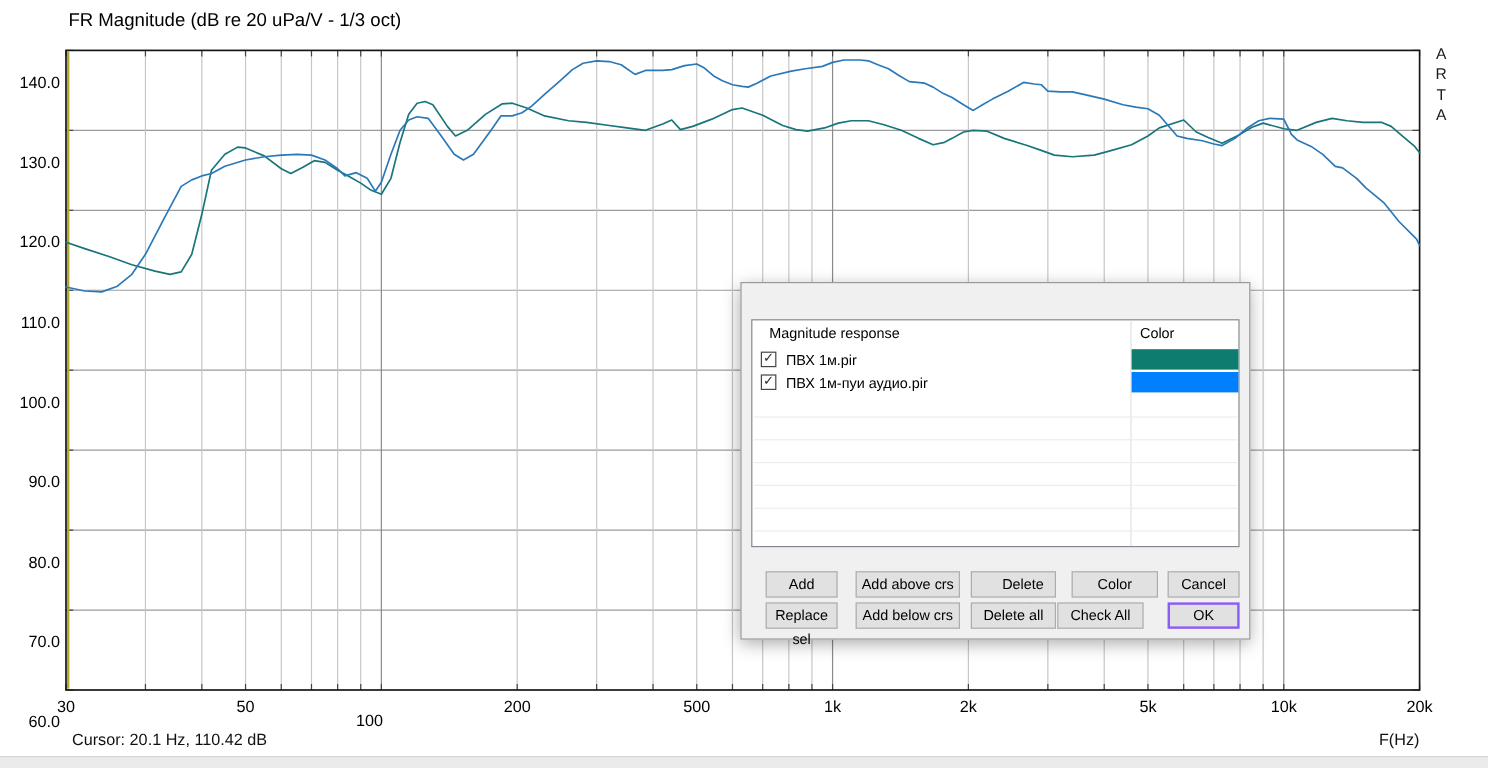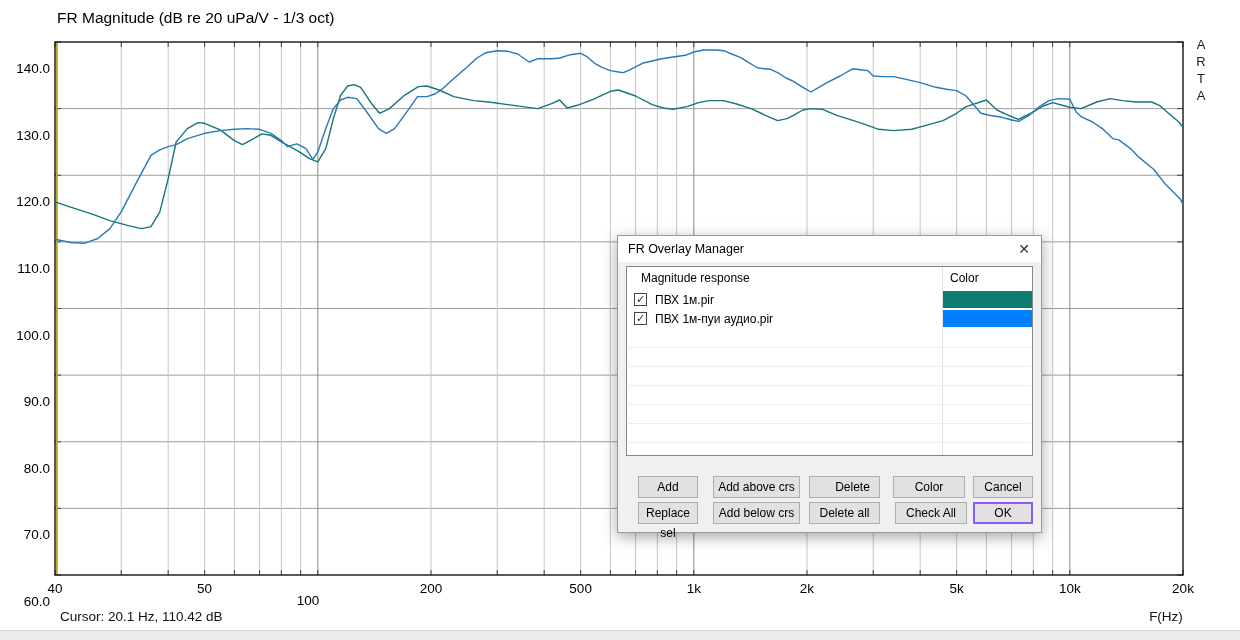--- a/index.html
+++ b/index.html
@@ -168,21 +168,21 @@
       <div class="lbl ylbl" style="left: 2px; top: 100.625px;">130.0</div>
       <div class="lbl ylbl" style="left: 2px; top: 167.25px;">120.0</div>
       <div class="lbl ylbl" style="left: 2px; top: 233.875px;">110.0</div>
       <div class="lbl ylbl" style="left: 2px; top: 300.5px;">100.0</div>
       <div class="lbl ylbl" style="left: 2px; top: 367.125px;">90.0</div>
       <div class="lbl ylbl" style="left: 2px; top: 433.75px;">80.0</div>
       <div class="lbl ylbl" style="left: 2px; top: 500.375px;">70.0</div>
       <div class="lbl ylbl" style="left: 2px; top: 567px;">60.0</div>
     </div>
   <div id="x-axis-labels">
-      <div class="lbl xlbl" style="left: 25px; top: 581px;">40</div>
+      <div class="lbl xlbl" style="left: 25px; top: 581px;">30</div>
       <div class="lbl xlbl" style="left: 174.625px; top: 581px;">50</div>
       <div class="lbl xlbl" style="left: 278px; top: 581px; margin-top: 12px;">100</div>
       <div class="lbl xlbl" style="left: 401px; top: 581px;">200</div>
       <div class="lbl xlbl" style="left: 550.625px; top: 581px;">500</div>
       <div class="lbl xlbl" style="left: 663.813px; top: 581px;">1k</div>
       <div class="lbl xlbl" style="left: 777px; top: 581px;">2k</div>
       <div class="lbl xlbl" style="left: 926.625px; top: 581px;">5k</div>
       <div class="lbl xlbl" style="left: 1039.81px; top: 581px;">10k</div>
       <div class="lbl xlbl" style="left: 1153px; top: 581px;">20k</div>
     </div>
@@ -190,24 +190,20 @@
   <div id="freq-axis-label">F(Hz)</div>
   <div id="arta-brand">
       <div>A</div>
       <div>R</div>
       <div>T</div>
       <div>A</div>
     </div>
   <div id="bottom-strip"></div>
 
   <div id="dialog">
-    <div id="dialog-titlebar">
-      <span id="dialog-title">FR Overlay Manager</span>
-      <span id="dialog-close">✕</span>
-    </div>
     <div id="overlay-list">
       <div class="col-divider"></div>
       <span class="list-header" id="hdr-magnitude">Magnitude response</span>
       <span class="list-header" id="hdr-color">Color</span>
       <div id="list-rows">
           <div class="list-row" style="top: 24px;">
             <span class="cbx">✓</span>
             <span class="row-label">ПВХ 1м.pir</span>
             <span class="swatch" style="background: rgb(14, 125, 111);"></span>
           </div>
@@ -226,18 +222,18 @@
     </div>
     <div id="dialog-buttons">
         <button class="btn" style="left: 20px; width: 60px; top: 240px;">Add</button>
         <button class="btn" style="left: 95px; width: 87px; top: 240px;">Add above crs</button>
         <button class="btn" style="left: 191px; width: 71px; top: 240px; padding-left: 16px;">Delete sel</button>
         <button class="btn" style="left: 275px; width: 72px; top: 240px;">Color</button>
         <button class="btn" style="left: 355px; width: 60px; top: 240px;">Cancel</button>
         <button class="btn" style="left: 20px; width: 60px; top: 266px;">Replace sel</button>
         <button class="btn" style="left: 95px; width: 87px; top: 266px;">Add below crs</button>
         <button class="btn" style="left: 191px; width: 71px; top: 266px;">Delete all</button>
-        <button class="btn" style="left: 277px; width: 72px; top: 266px;">Check All</button>
+        <button class="btn" style="left: 263px; width: 72px; top: 266px;">Check All</button>
         <button class="btn default" style="left: 355px; width: 60px; top: 266px;">OK</button>
       </div>
   </div>
 
 </div>
 
 </body></html>

